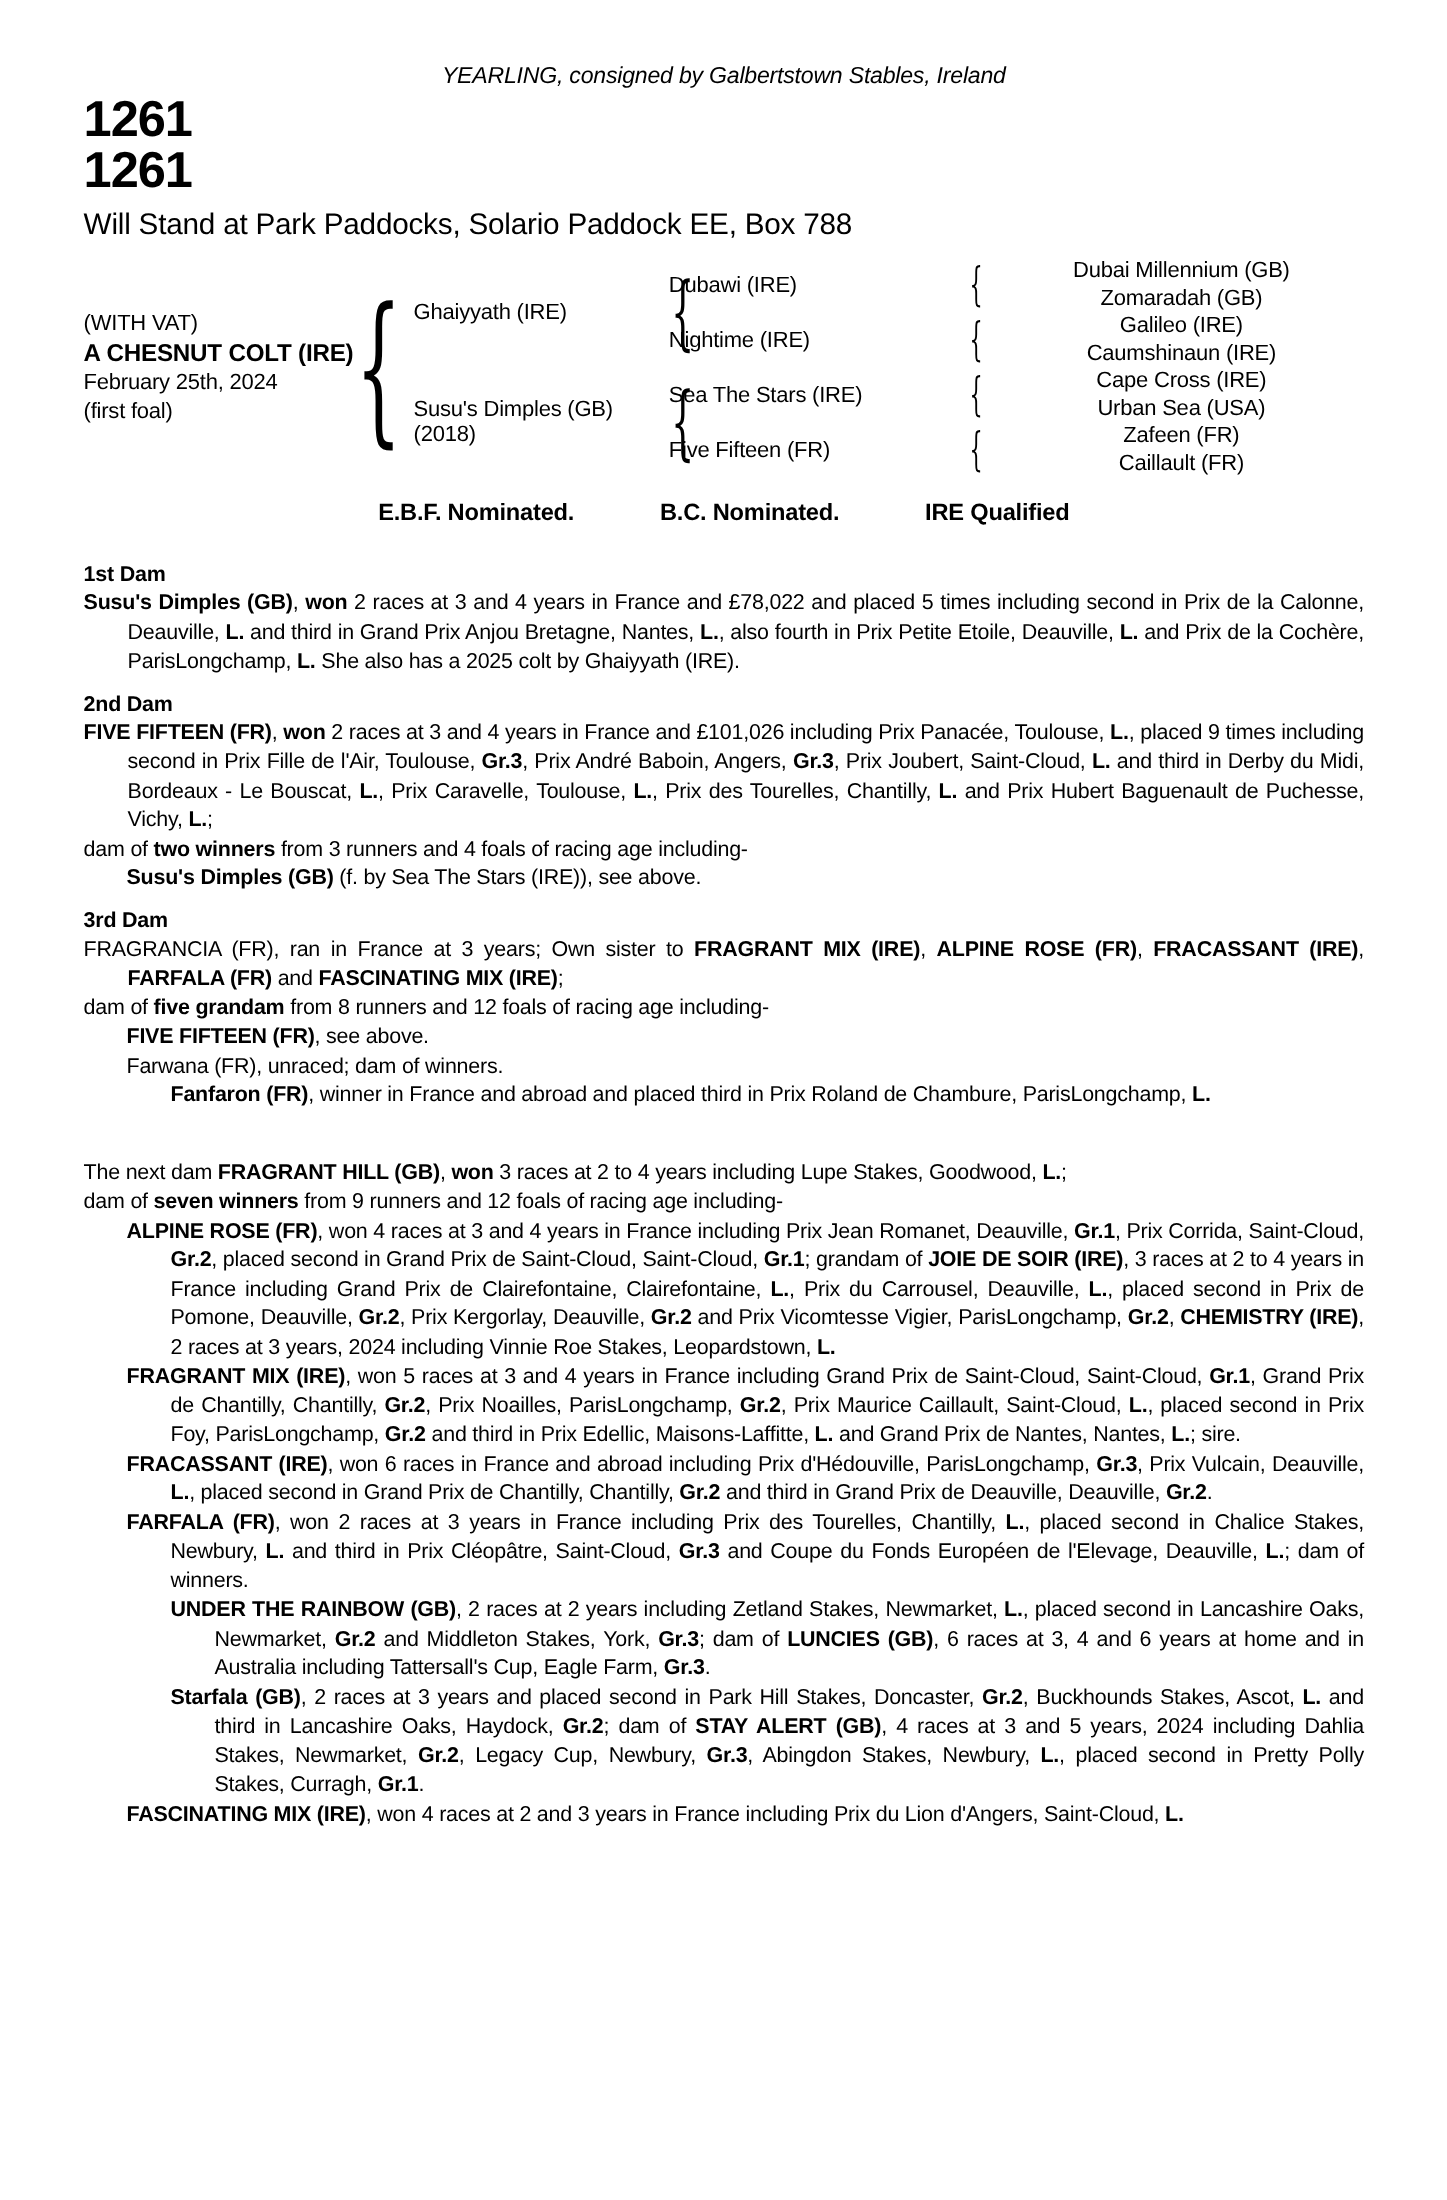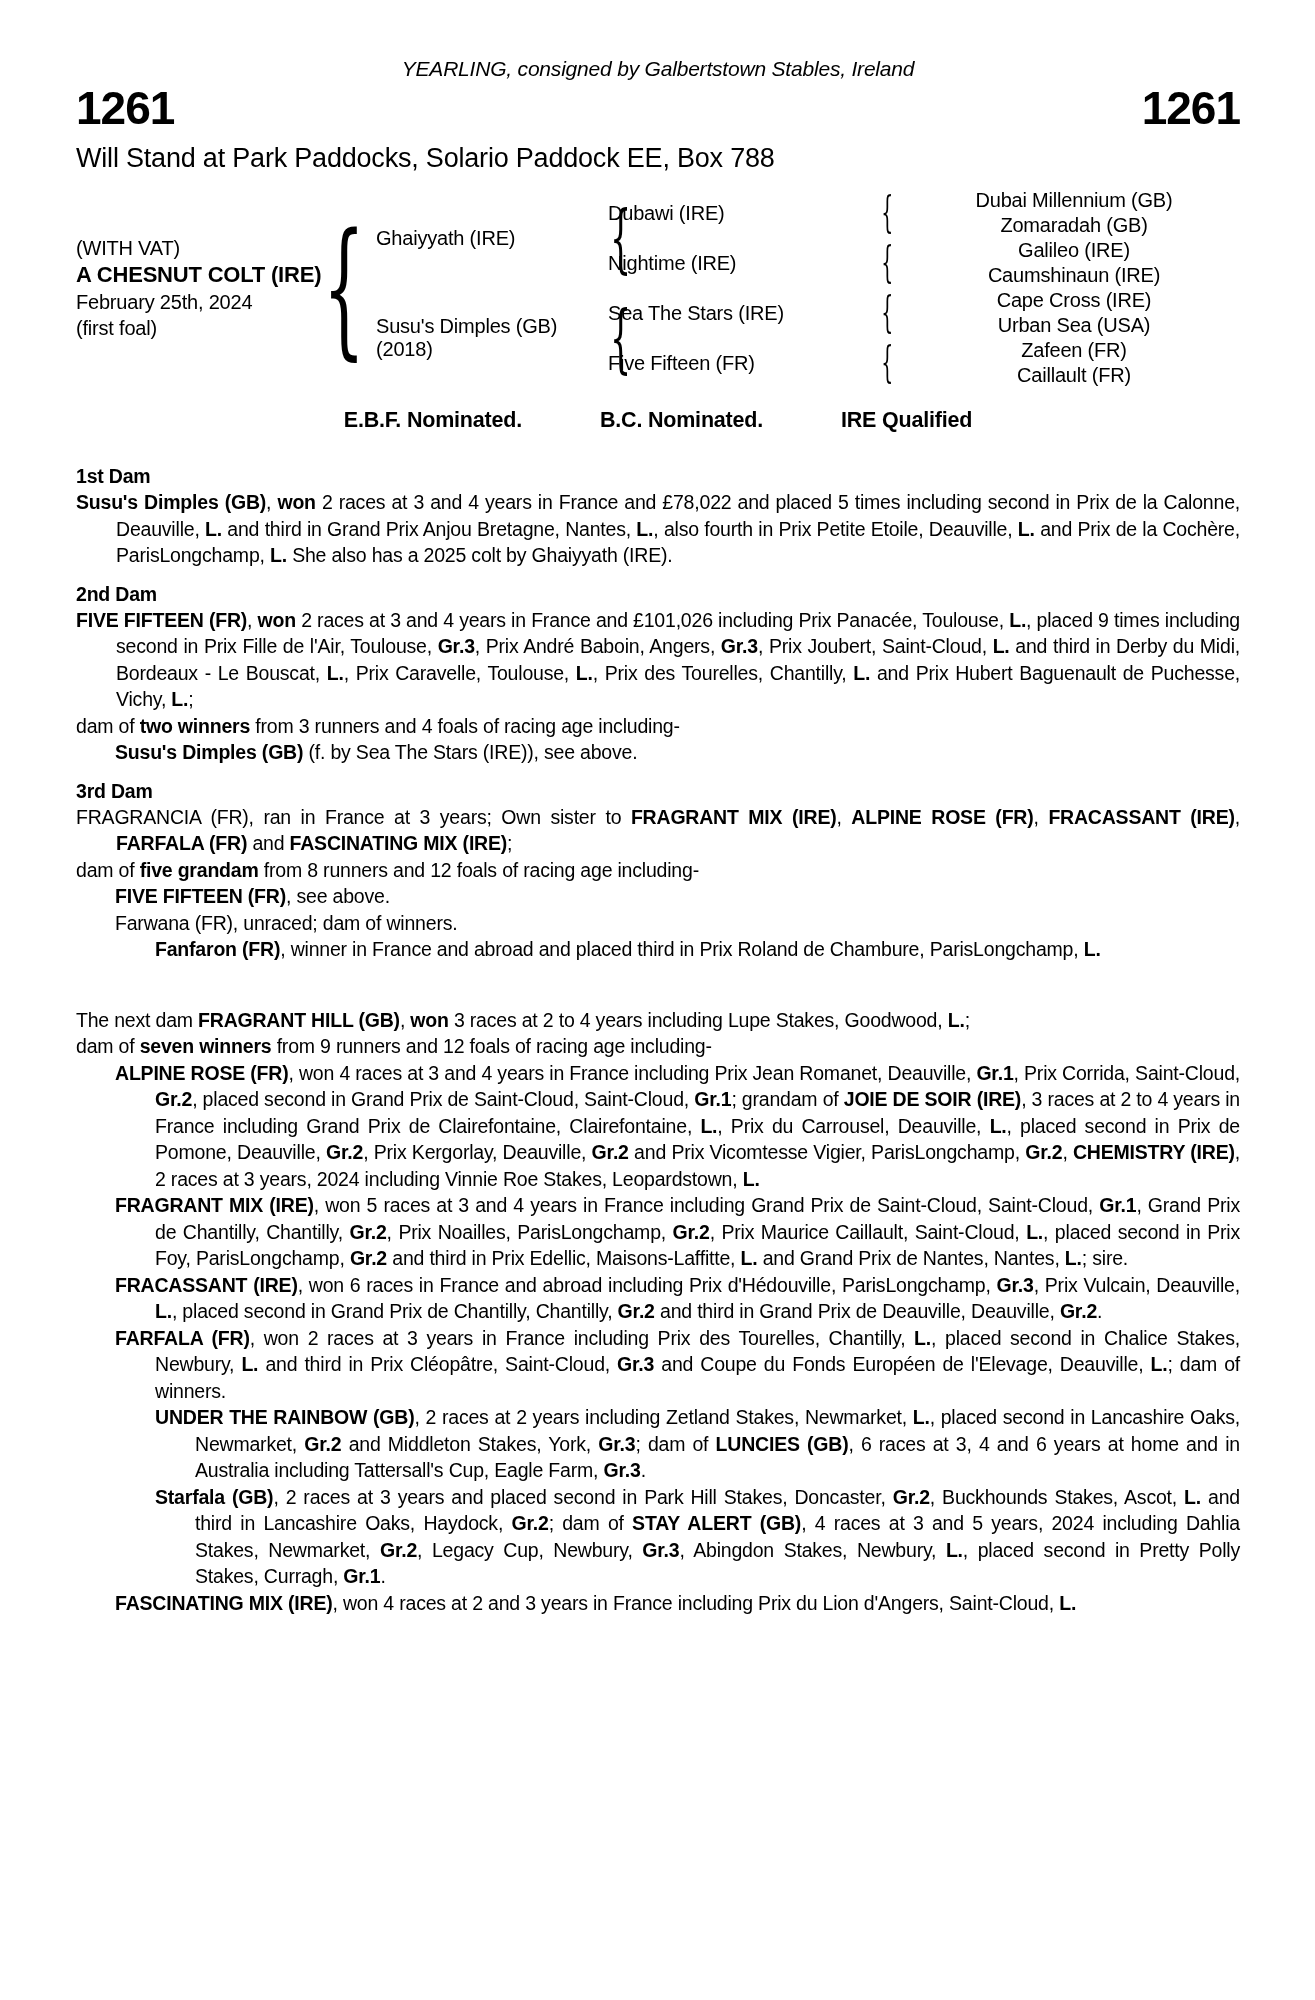--- a/index.html
+++ b/index.html
@@ -18,20 +18,21 @@
     text-align:center;
     font-style:italic;
     font-size:21px;
     line-height:1.2;
   }
   .lot-row{
     display:flex;
     justify-content:space-between;
     align-items:flex-start;
     margin-top:4px;
+    flex-direction:column;
   }
   .lot-num{
     font-weight:700;
     font-size:46px;
     line-height:1;
     letter-spacing:-1px;
   }
   .stand-line{
     font-weight:400;
     font-size:27px;

